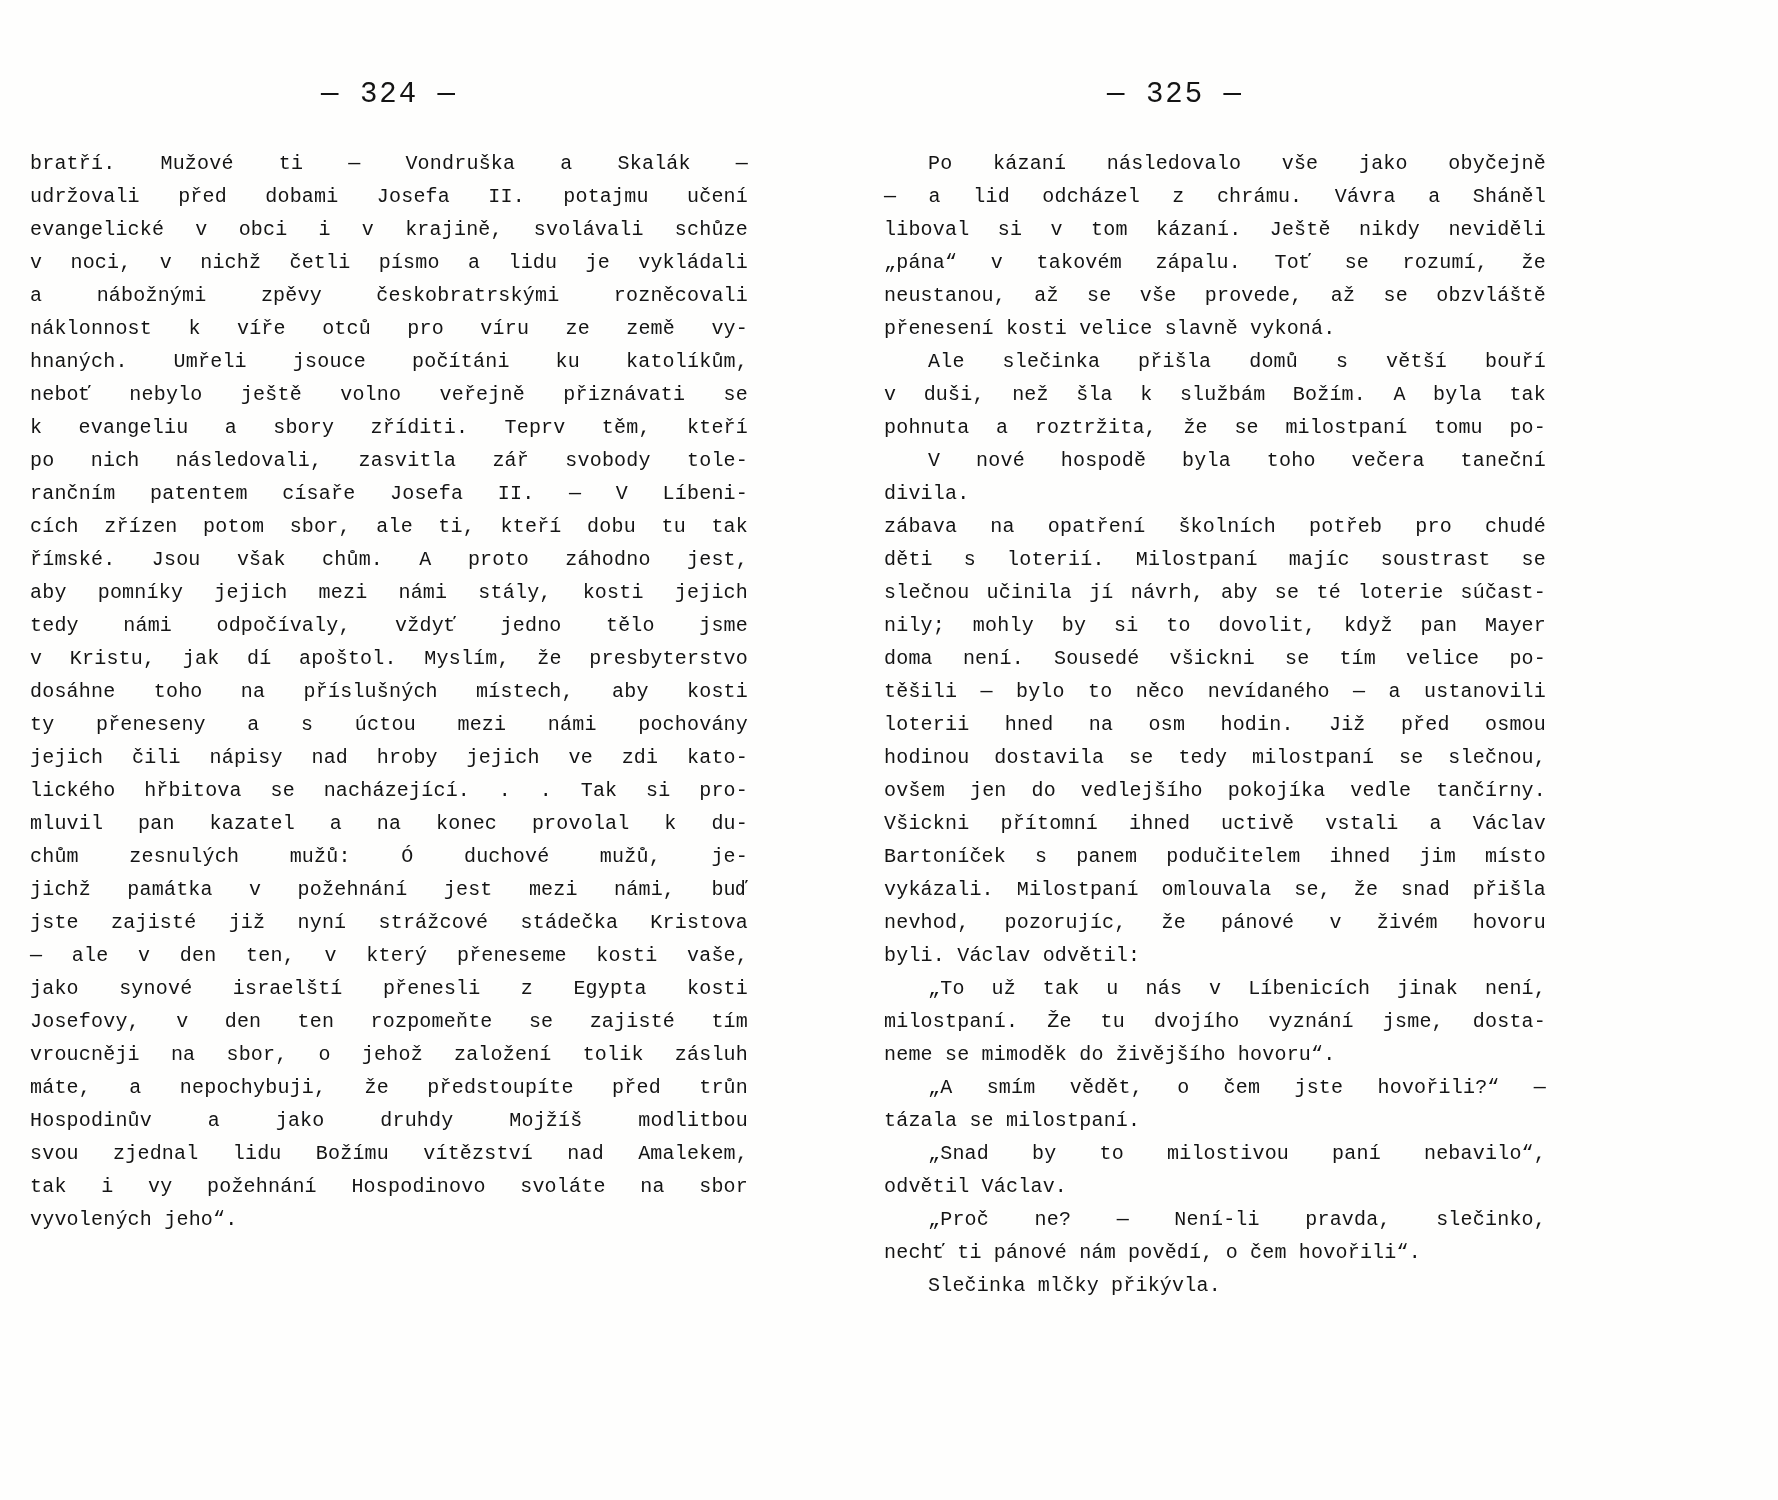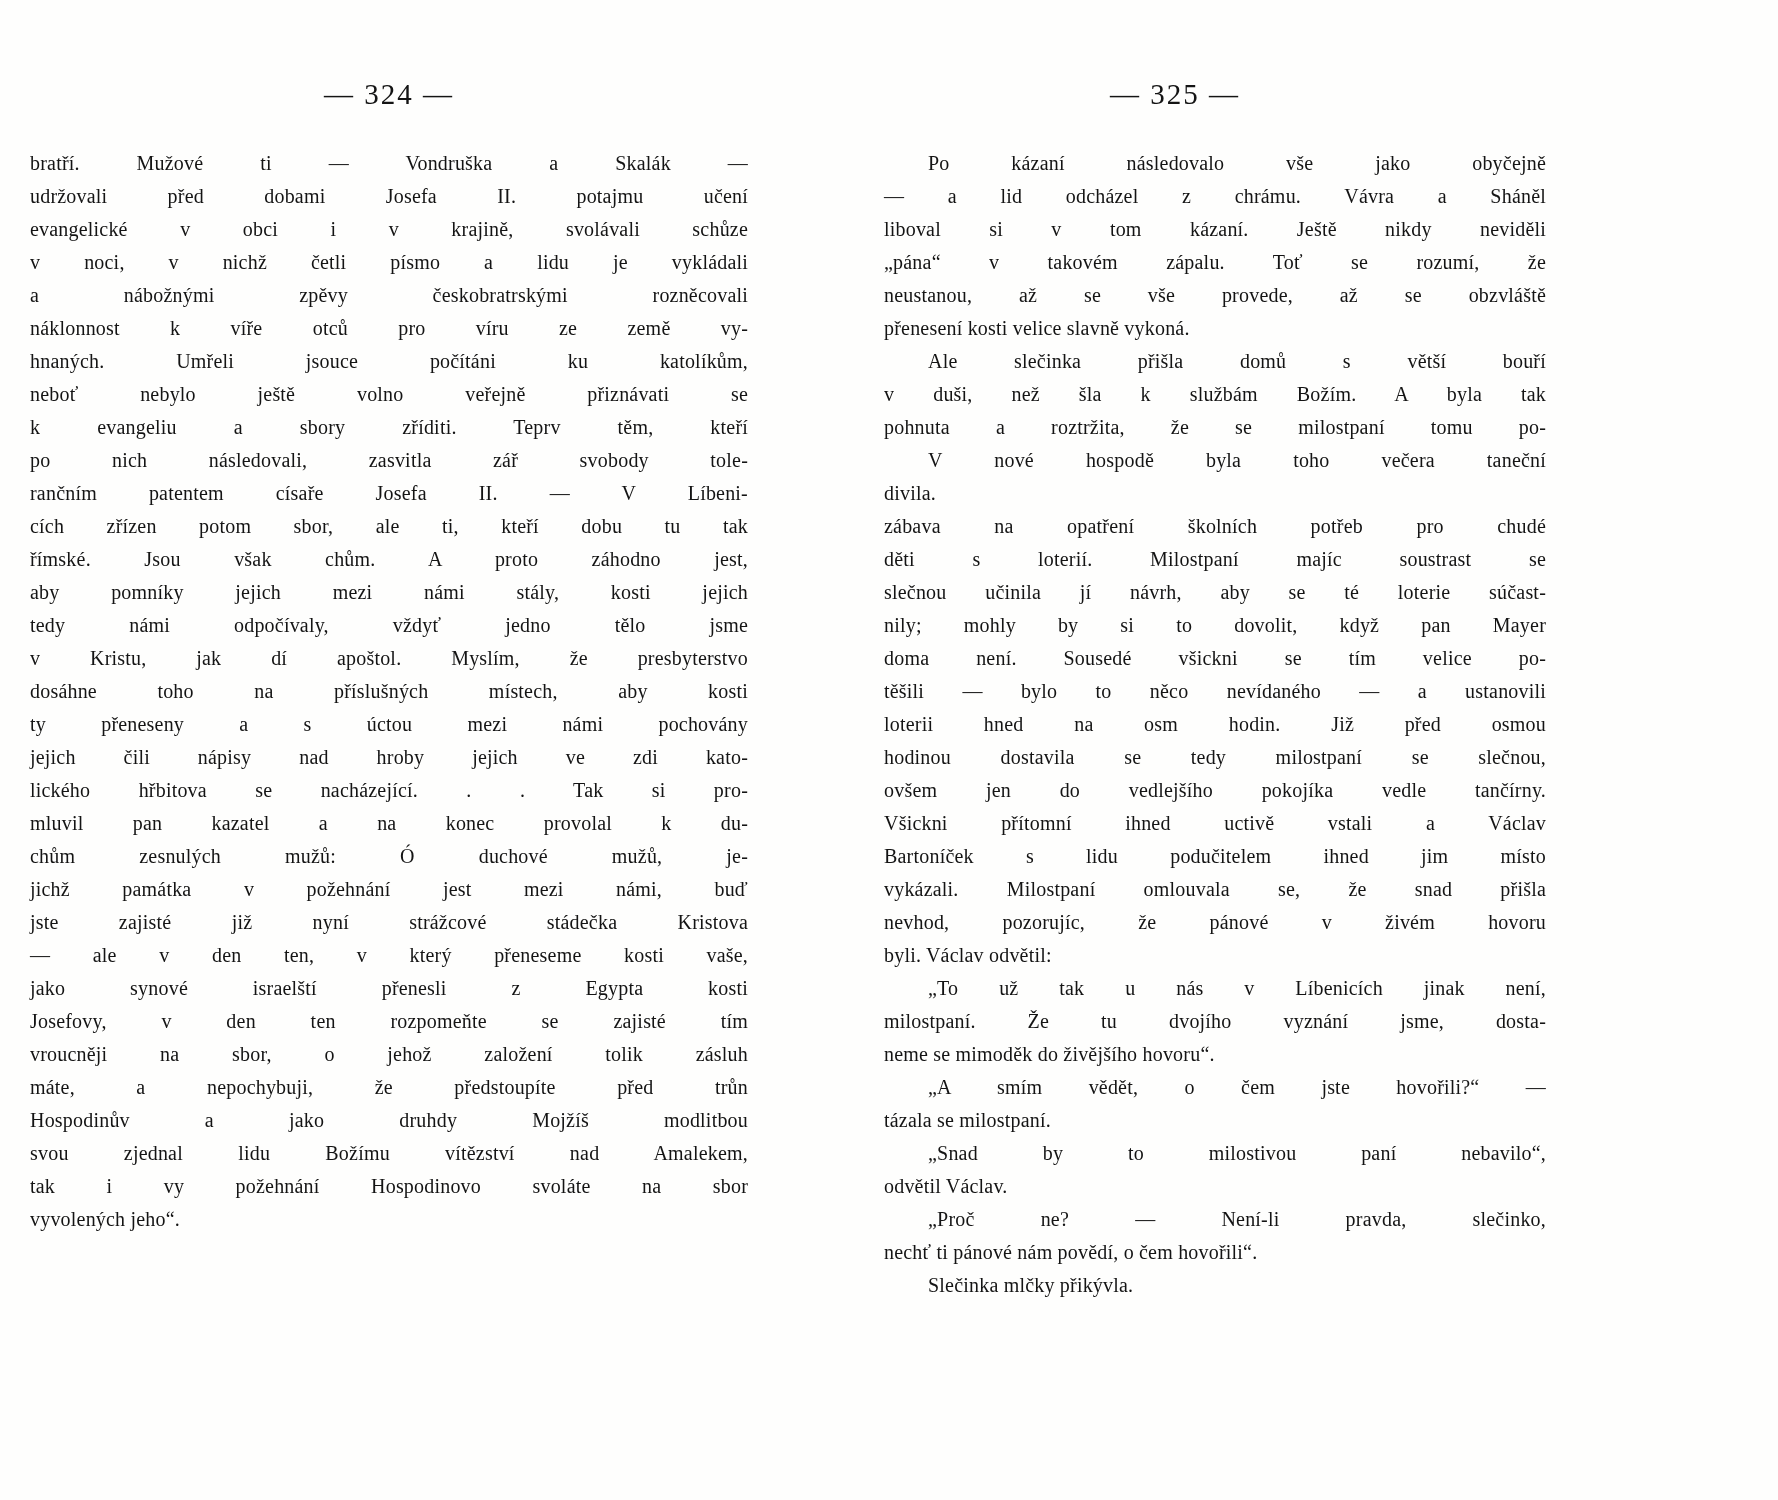--- a/index.html
+++ b/index.html
@@ -11,20 +11,21 @@
     height: 1500px;
     background: #fefefd;
     font-family: "Liberation Serif", "DejaVu Serif", serif;
     color: #141414;
     overflow: hidden;
   }
   .spread {
     position: relative;
     width: 1615px;
     height: 1500px;
+    font-family: Liberation Mono, monospace;
   }
   .page-column {
     position: absolute;
     top: 0;
   }
   .page-column.left {
     left: 30px;
     width: 718px;
   }
   .page-column.right {
@@ -119,21 +120,21 @@
         <div class="line">zábava na opatření školních potřeb pro chudé</div>
         <div class="line">děti s loterií. Milostpaní majíc soustrast se</div>
         <div class="line">slečnou učinila jí návrh, aby se té loterie súčast-</div>
         <div class="line">nily; mohly by si to dovolit, když pan Mayer</div>
         <div class="line">doma není. Sousedé všickni se tím velice po-</div>
         <div class="line">těšili — bylo to něco nevídaného — a ustanovili</div>
         <div class="line">loterii hned na osm hodin. Již před osmou</div>
         <div class="line">hodinou dostavila se tedy milostpaní se slečnou,</div>
         <div class="line">ovšem jen do vedlejšího pokojíka vedle tančírny.</div>
         <div class="line">Všickni přítomní ihned uctivě vstali a Václav</div>
-        <div class="line">Bartoníček s lidu podučitelem ihned jim místo</div>
+        <div class="line">Bartoníček s panem podučitelem ihned jim místo</div>
         <div class="line">vykázali. Milostpaní omlouvala se, že snad přišla</div>
         <div class="line">nevhod, pozorujíc, že pánové v živém hovoru</div>
         <div class="line last">byli. Václav odvětil:</div>
         <div class="line indent">„To už tak u nás v Líbenicích jinak není,</div>
         <div class="line">milostpaní. Že tu dvojího vyznání jsme, dosta-</div>
         <div class="line last">neme se mimoděk do živějšího hovoru“.</div>
         <div class="line indent">„A smím vědět, o čem jste hovořili?“ —</div>
         <div class="line last">tázala se milostpaní.</div>
         <div class="line indent">„Snad by to milostivou paní nebavilo“,</div>
         <div class="line last">odvětil Václav.</div>

